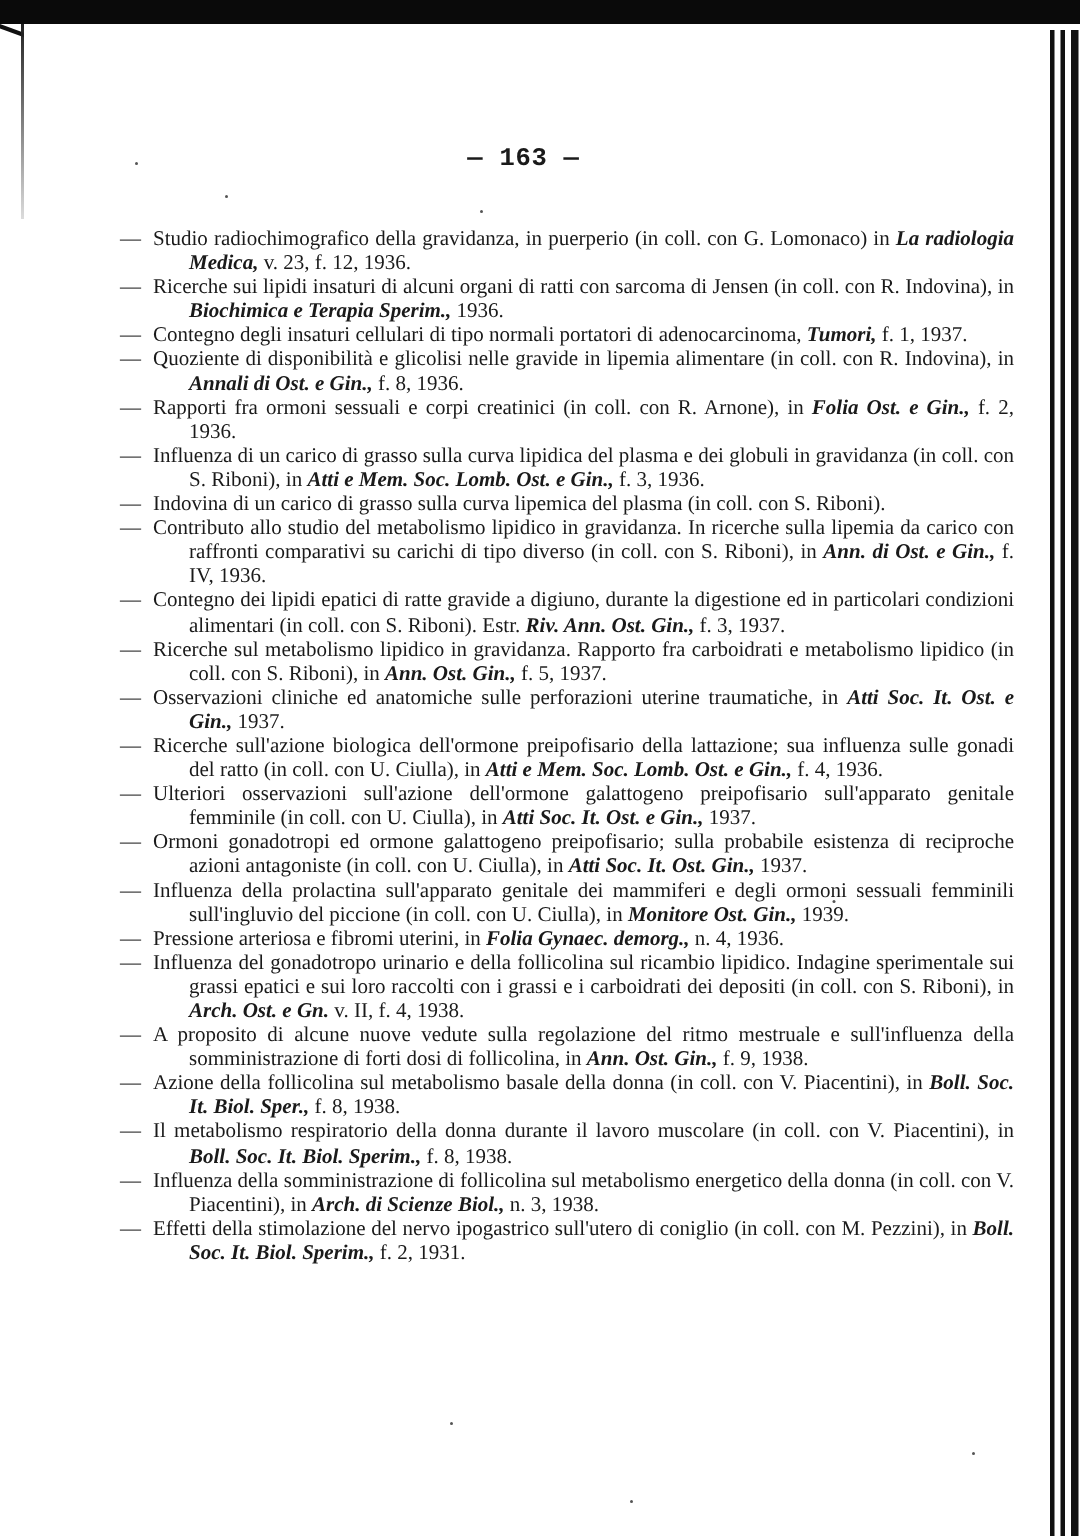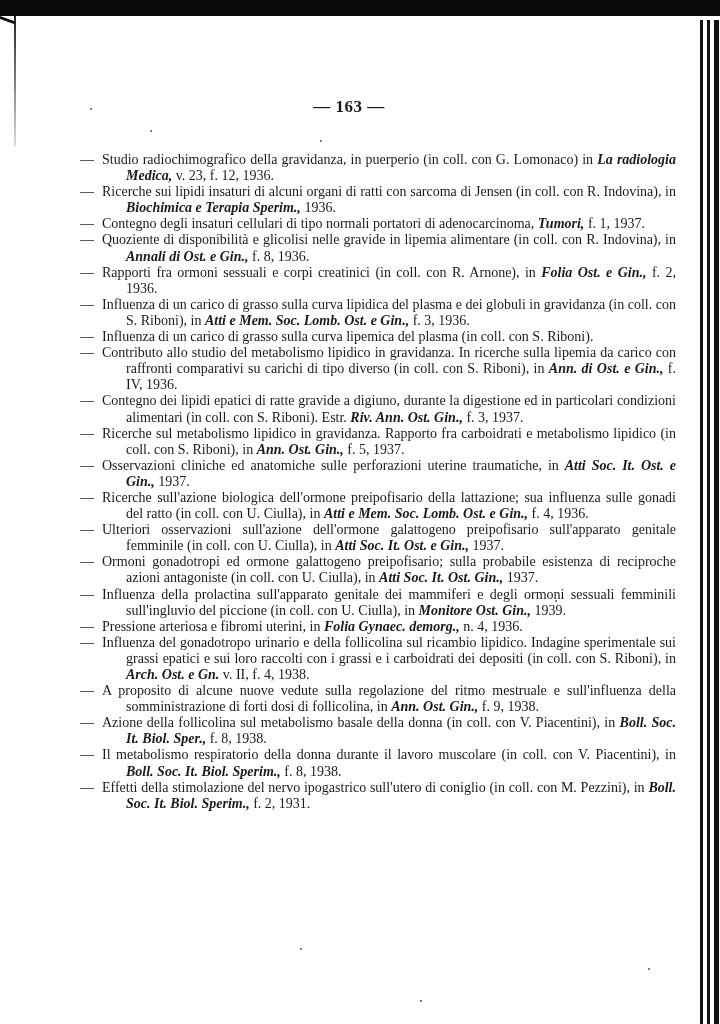--- a/index.html
+++ b/index.html
@@ -22,21 +22,21 @@
     border-top: 3px solid #111; transform: skewY(20deg); transform-origin: left top;
   }
   .right-rules { position: absolute; top: 16px; bottom: 0; right: 0; width: 24px; }
   .right-rules .rule { position: absolute; top: 4px; bottom: 0; background: #111; }
   .r1 { left: 4px; width: 3px; }
   .r2 { left: 11px; width: 3px; }
   .r3 { left: 18px; width: 5px; }
 
   .page-number {
     position: absolute; top: 97px; left: 0; width: 698px;
-    text-align: center; font-size: 17px; font-weight: bold; letter-spacing: 0.5px;
+    text-align: center; font-size: 17px; font-weight: bold; letter-spacing: 0.5px; font-family: Liberation Mono, monospace;
   }
   .entries {
     position: absolute; left: 80px; top: 152px; width: 596px;
     font-size: 14px; line-height: 16.1px;
   }
   .entry {
     position: relative; padding-left: 46px; text-indent: -46px;
     text-align: justify; margin: 0;
   }
   .entry .dash { display: inline-block; width: 22px; text-indent: 0; }
@@ -57,34 +57,35 @@
 
 <div class="page-number">— 163 —</div>
 
 <div class="entries" id="entries">
     <p class="entry"><span class="dash">—</span><span>Studio radiochimografico della gravidanza, in puerperio (in coll. con G. Lomonaco) in </span><i>La radiologia Medica,</i><span> v. 23, f. 12, 1936.</span></p>
     <p class="entry"><span class="dash">—</span><span>Ricerche sui lipidi insaturi di alcuni organi di ratti con sarcoma di Jensen (in coll. con R. Indovina), in </span><i>Biochimica e Terapia Sperim.,</i><span> 1936.</span></p>
     <p class="entry"><span class="dash">—</span><span>Contegno degli insaturi cellulari di tipo normali portatori di adenocarcinoma, </span><i>Tumori,</i><span> f. 1, 1937.</span></p>
     <p class="entry"><span class="dash">—</span><span>Quoziente di disponibilità e glicolisi nelle gravide in lipemia alimentare (in coll. con R. Indovina), in </span><i>Annali di Ost. e Gin.,</i><span> f. 8, 1936.</span></p>
     <p class="entry"><span class="dash">—</span><span>Rapporti fra ormoni sessuali e corpi creatinici (in coll. con R. Arnone), in </span><i>Folia Ost. e Gin.,</i><span> f. 2, 1936.</span></p>
     <p class="entry"><span class="dash">—</span><span>Influenza di un carico di grasso sulla curva lipidica del plasma e dei globuli in gravidanza (in coll. con S. Riboni), in </span><i>Atti e Mem. Soc. Lomb. Ost. e Gin.,</i><span> f. 3, 1936.</span></p>
-    <p class="entry"><span class="dash">—</span><span>Influenza di un carico di grasso sulla curva lipemica del plasma (in coll. con S. Riboni).</span></p>
+    <p class="entry"><span class="dash">—</span><span>Indovina di un carico di grasso sulla curva lipemica del plasma (in coll. con S. Riboni).</span></p>
     <p class="entry"><span class="dash">—</span><span>Contributo allo studio del metabolismo lipidico in gravidanza. In ricerche sulla lipemia da carico con raffronti comparativi su carichi di tipo diverso (in coll. con S. Riboni), in </span><i>Ann. di Ost. e Gin.,</i><span> f. IV, 1936.</span></p>
     <p class="entry"><span class="dash">—</span><span>Contegno dei lipidi epatici di ratte gravide a digiuno, durante la digestione ed in particolari condizioni alimentari (in coll. con S. Riboni). Estr. </span><i>Riv. Ann. Ost. Gin.,</i><span> f. 3, 1937.</span></p>
     <p class="entry"><span class="dash">—</span><span>Ricerche sul metabolismo lipidico in gravidanza. Rapporto fra carboidrati e metabolismo lipidico (in coll. con S. Riboni), in </span><i>Ann. Ost. Gin.,</i><span> f. 5, 1937.</span></p>
     <p class="entry"><span class="dash">—</span><span>Osservazioni cliniche ed anatomiche sulle perforazioni uterine traumatiche, in </span><i>Atti Soc. It. Ost. e Gin.,</i><span> 1937.</span></p>
     <p class="entry"><span class="dash">—</span><span>Ricerche sull'azione biologica dell'ormone preipofisario della lattazione; sua influenza sulle gonadi del ratto (in coll. con U. Ciulla), in </span><i>Atti e Mem. Soc. Lomb. Ost. e Gin.,</i><span> f. 4, 1936.</span></p>
     <p class="entry"><span class="dash">—</span><span>Ulteriori osservazioni sull'azione dell'ormone galattogeno preipofisario sull'apparato genitale femminile (in coll. con U. Ciulla), in </span><i>Atti Soc. It. Ost. e Gin.,</i><span> 1937.</span></p>
     <p class="entry"><span class="dash">—</span><span>Ormoni gonadotropi ed ormone galattogeno preipofisario; sulla probabile esistenza di reciproche azioni antagoniste (in coll. con U. Ciulla), in </span><i>Atti Soc. It. Ost. Gin.,</i><span> 1937.</span></p>
     <p class="entry"><span class="dash">—</span><span>Influenza della prolactina sull'apparato genitale dei mammiferi e degli ormoni sessuali femminili sull'ingluvio del piccione (in coll. con U. Ciulla), in </span><i>Monitore Ost. Gin.,</i><span> 1939.</span></p>
     <p class="entry"><span class="dash">—</span><span>Pressione arteriosa e fibromi uterini, in </span><i>Folia Gynaec. demorg.,</i><span> n. 4, 1936.</span></p>
     <p class="entry"><span class="dash">—</span><span>Influenza del gonadotropo urinario e della follicolina sul ricambio lipidico. Indagine sperimentale sui grassi epatici e sui loro raccolti con i grassi e i carboidrati dei depositi (in coll. con S. Riboni), in </span><i>Arch. Ost. e Gn.</i><span> v. II, f. 4, 1938.</span></p>
     <p class="entry"><span class="dash">—</span><span>A proposito di alcune nuove vedute sulla regolazione del ritmo mestruale e sull'influenza della somministrazione di forti dosi di follicolina, in </span><i>Ann. Ost. Gin.,</i><span> f. 9, 1938.</span></p>
     <p class="entry"><span class="dash">—</span><span>Azione della follicolina sul metabolismo basale della donna (in coll. con V. Piacentini), in </span><i>Boll. Soc. It. Biol. Sper.,</i><span> f. 8, 1938.</span></p>
     <p class="entry"><span class="dash">—</span><span>Il metabolismo respiratorio della donna durante il lavoro muscolare (in coll. con V. Piacentini), in </span><i>Boll. Soc. It. Biol. Sperim.,</i><span> f. 8, 1938.</span></p>
+    <p class="entry"><span class="dash">—</span><span>Influenza della somministrazione di follicolina sul metabolismo energetico della donna (in coll. con V. Piacentini), in </span><i>Arch. di Scienze Biol.,</i><span> n. 3, 1938.</span></p>
     <p class="entry"><span class="dash">—</span><span>Effetti della stimolazione del nervo ipogastrico sull'utero di coniglio (in coll. con M. Pezzini), in </span><i>Boll. Soc. It. Biol. Sperim.,</i><span> f. 2, 1931.</span></p>
   </div>
 
 <div class="speck" style="left:150px;top:130px"></div>
 <div class="speck" style="left:320px;top:140px"></div>
 <div class="speck" style="left:90px;top:108px"></div>
 <div class="speck" style="left:555px;top:600px"></div>
 <div class="speck" style="left:648px;top:968px"></div>
 <div class="speck" style="left:300px;top:948px"></div>
 <div class="speck" style="left:420px;top:1000px"></div>

